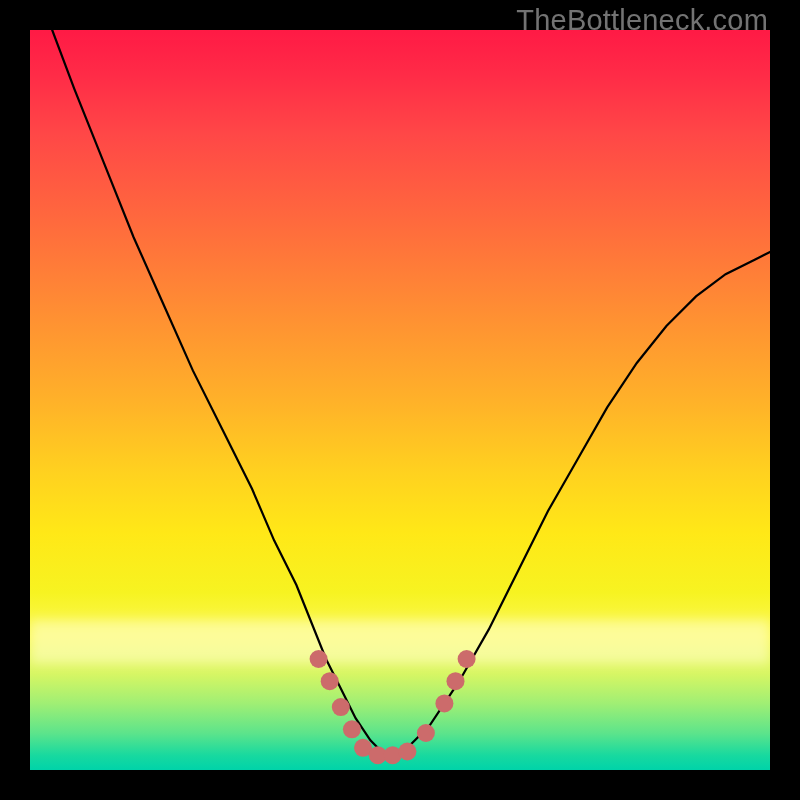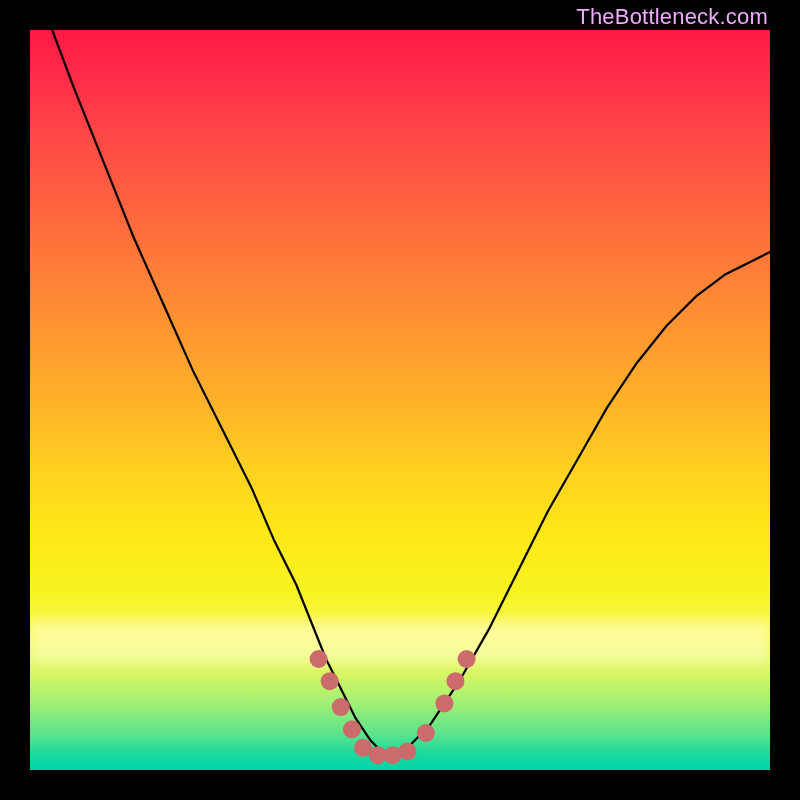--- a/index.html
+++ b/index.html
@@ -53,22 +53,22 @@
     right: 0;
     height: 44px;
     bottom: 106px;
     background: rgba(255, 255, 210, 0.55);
     filter: blur(6px);
   }
   .watermark {
     position: absolute;
     top: 4px;
     right: 32px;
-    color: #f0abfc;
-    font-size: 22px;
+    color: #737373;
+    font-size: 29px;
     letter-spacing: 0.2px;
     user-select: none;
   }
   svg.curve {
     position: absolute;
     inset: 0;
   }
   .curve-line {
     fill: none;
     stroke: #000;

